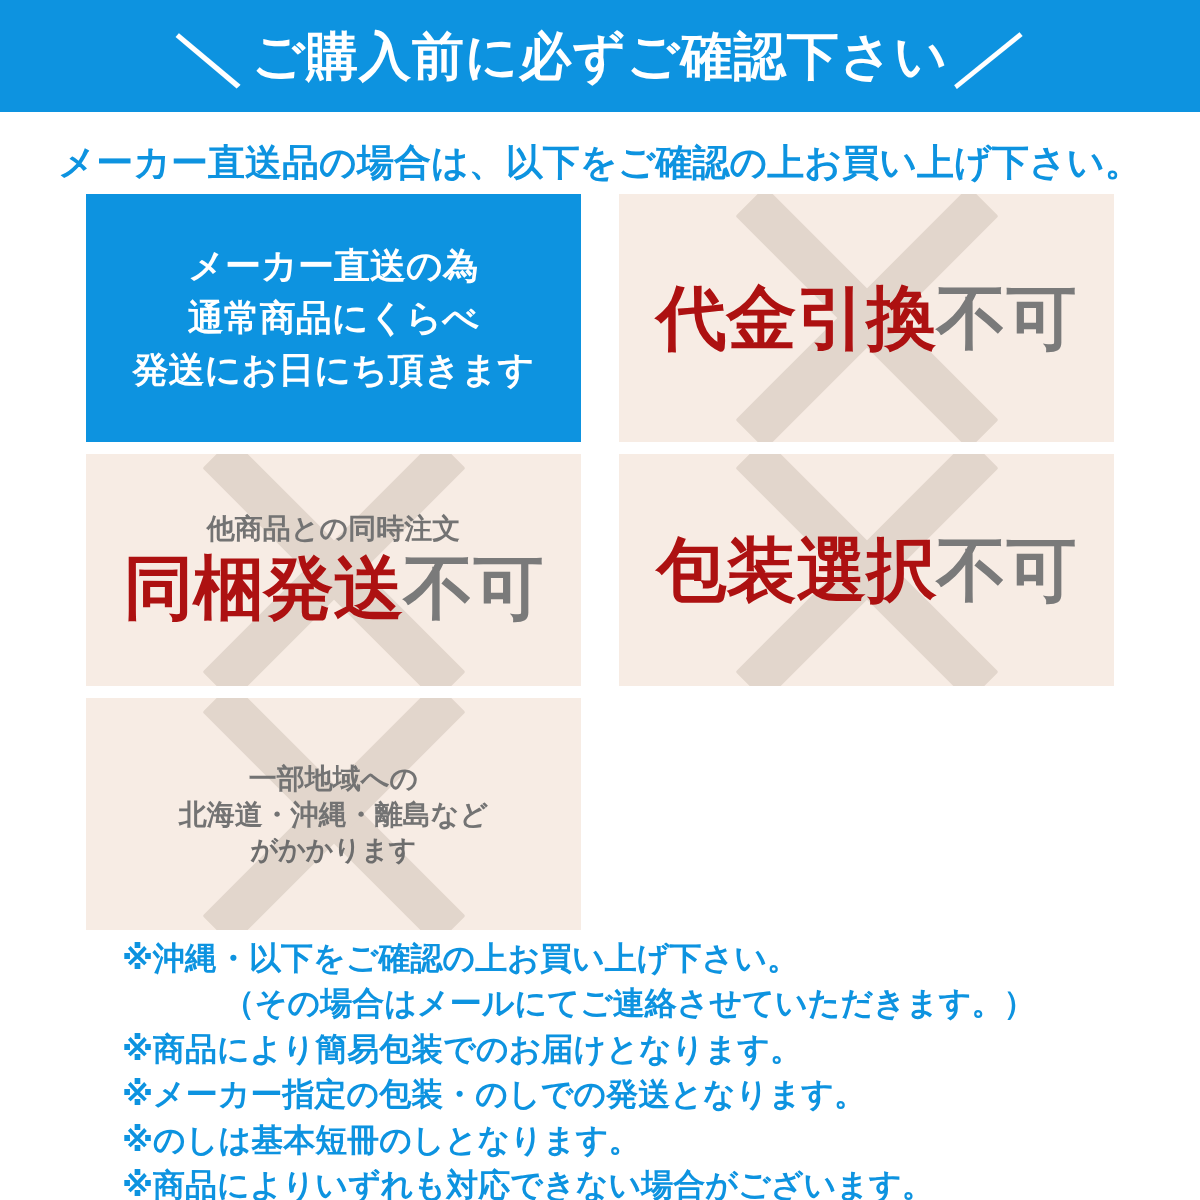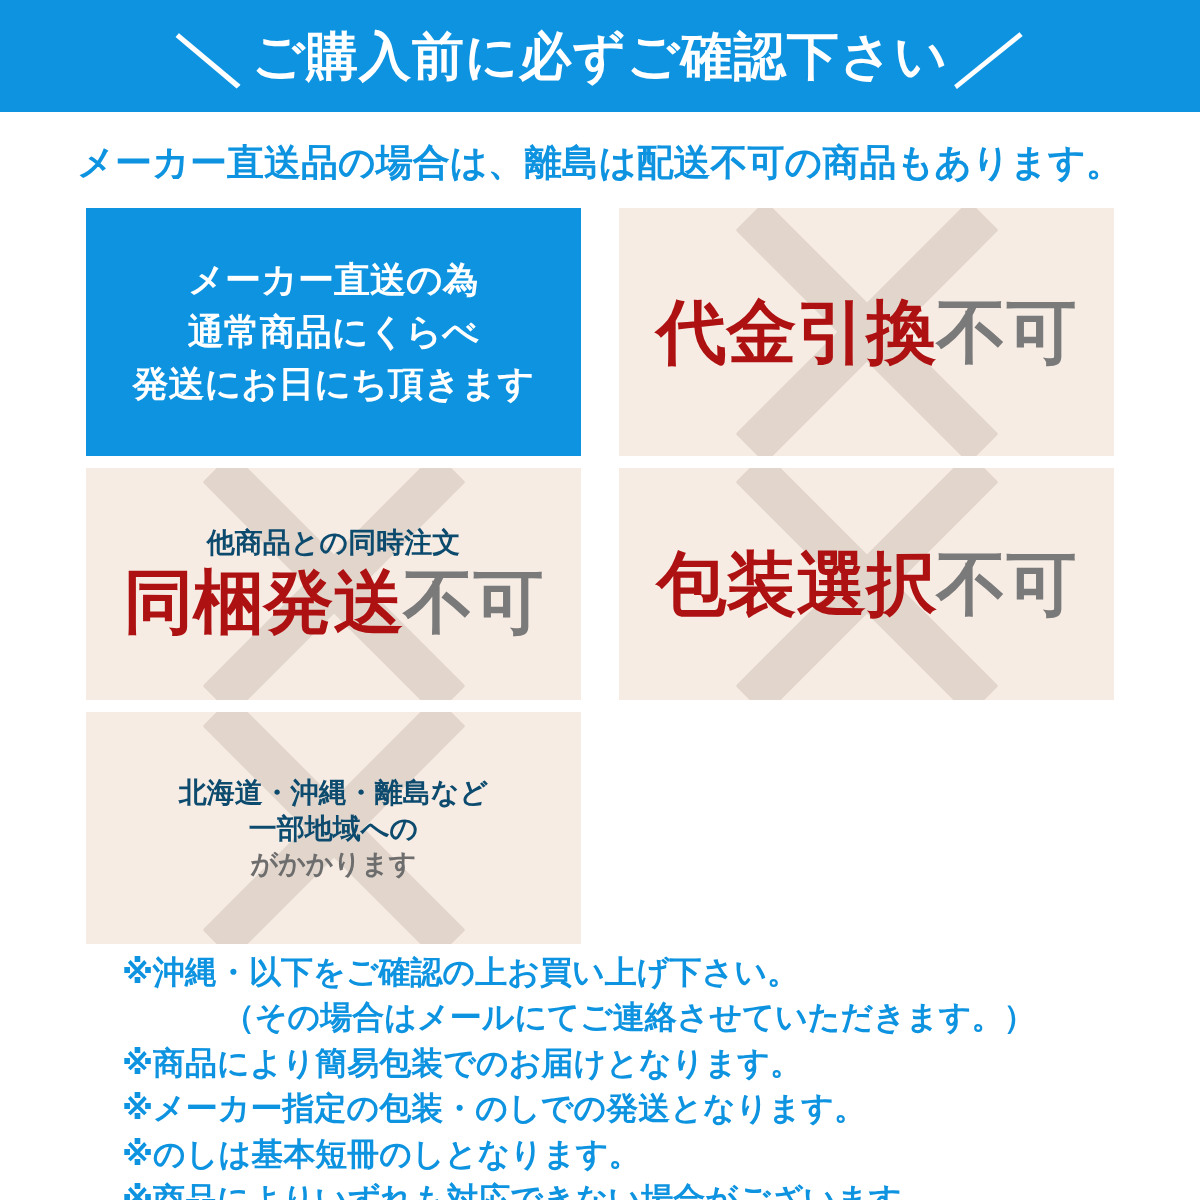--- a/index.html
+++ b/index.html
@@ -55,21 +55,21 @@
     font-weight: bold;
     text-align: center;
     margin-top: 26px;
     letter-spacing: 0px;
     white-space: nowrap;
   }
 
   
   .grid {
     width: 1028px;
-    margin: 20px auto 0 auto;
+    margin: 6px auto 0 auto;
     display: grid;
     grid-template-columns: 495px 495px;
     grid-template-rows: 248px 232px 232px;
     column-gap: 38px;
     row-gap: 12px;
   }
   .card {
     position: relative;
     background: #f7ece4;
     display: flex;
@@ -114,21 +114,21 @@
   .blue-text {
     color: #ffffff;
     font-size: 36px;
     font-weight: bold;
     line-height: 1.45;
     white-space: nowrap;
   }
 
   .line-small {
     display: block;
-    color: #0c4a6e;
+    color: #737373;
     font-size: 28px;
     font-weight: bold;
     white-space: nowrap;
   }
   .line-small.gray {
     color: #6d6d6d;
   }
   .line-big {
     display: block;
     font-size: 70px;
@@ -170,21 +170,21 @@
 <body>
 
 <div class="header">
   <div class="header-inner">
     <span class="slash left">＼</span>
     <span class="header-title">ご購入前に必ずご確認下さい</span>
     <span class="slash right">／</span>
   </div>
 </div>
 
-<div class="subheading">メーカー直送品の場合は、離島は配送不可の商品もあります。</div>
+<div class="subheading">メーカー直送品の場合は、以下をご確認の上お買い上げ下さい。</div>
 
 <div class="grid">
 
   <div class="card blue">
     <div class="content">
       <span class="blue-text">メーカー直送の為</span>
       <span class="blue-text">通常商品にくらべ</span>
       <span class="blue-text">発送にお日にち頂きます</span>
     </div>
   </div>
@@ -219,22 +219,22 @@
       <span class="line-big"><span class="red">包装選択</span><span class="gray">不可</span></span>
     </div>
   </div>
 
   <div class="card">
     <div class="xmark">
         <span class="a"></span>
         <span class="b"></span>
       </div>
     <div class="content">
+      <span class="line-small">一部地域への</span>
       <span class="line-small">北海道・沖縄・離島など</span>
-      <span class="line-small">一部地域への</span>
       <span class="line-mid">がかかります</span>
     </div>
   </div>
 
 
 </div>
 
 <div class="notes">
   <span class="note">※沖縄・以下をご確認の上お買い上げ下さい。</span>
   <span class="note indent">（その場合はメールにてご連絡させていただきます。）</span>

